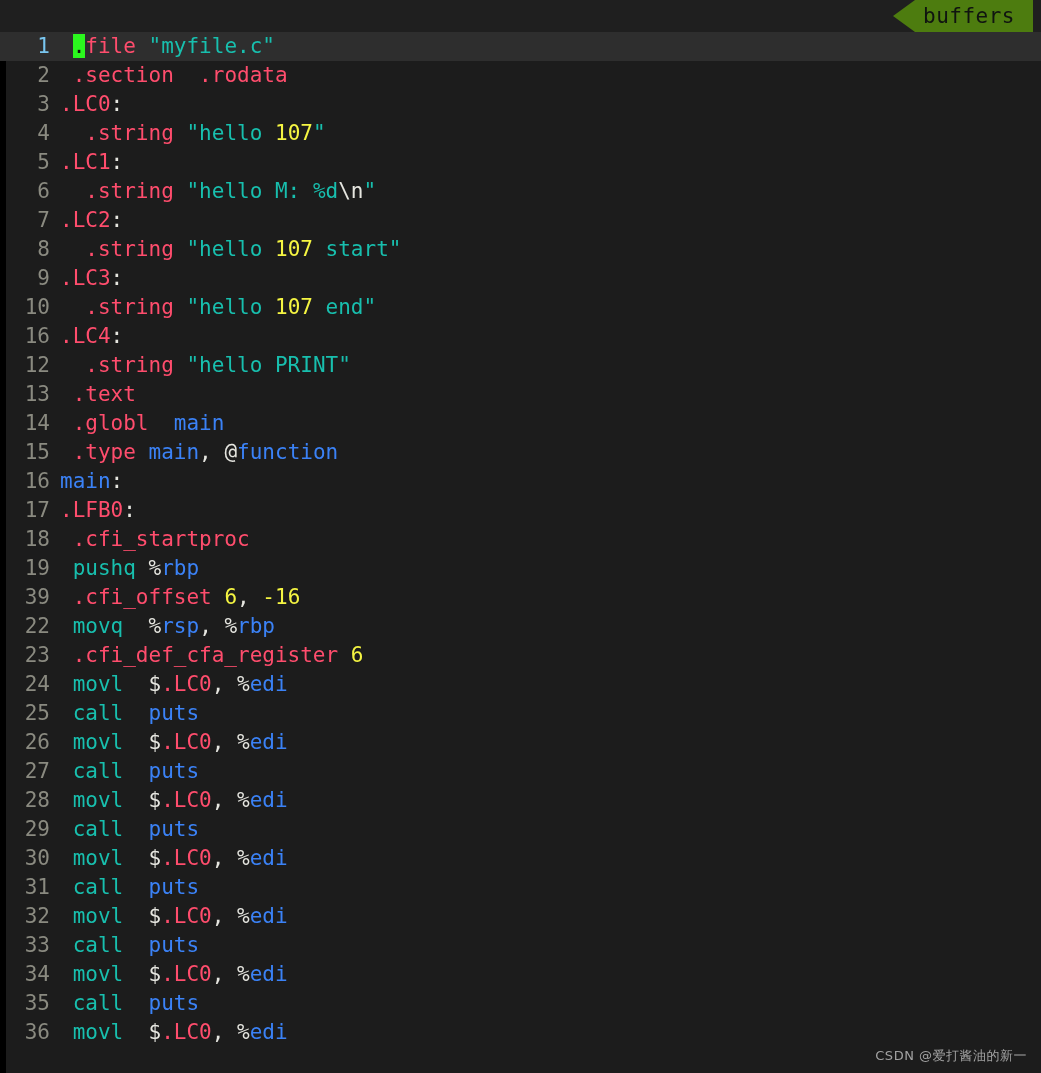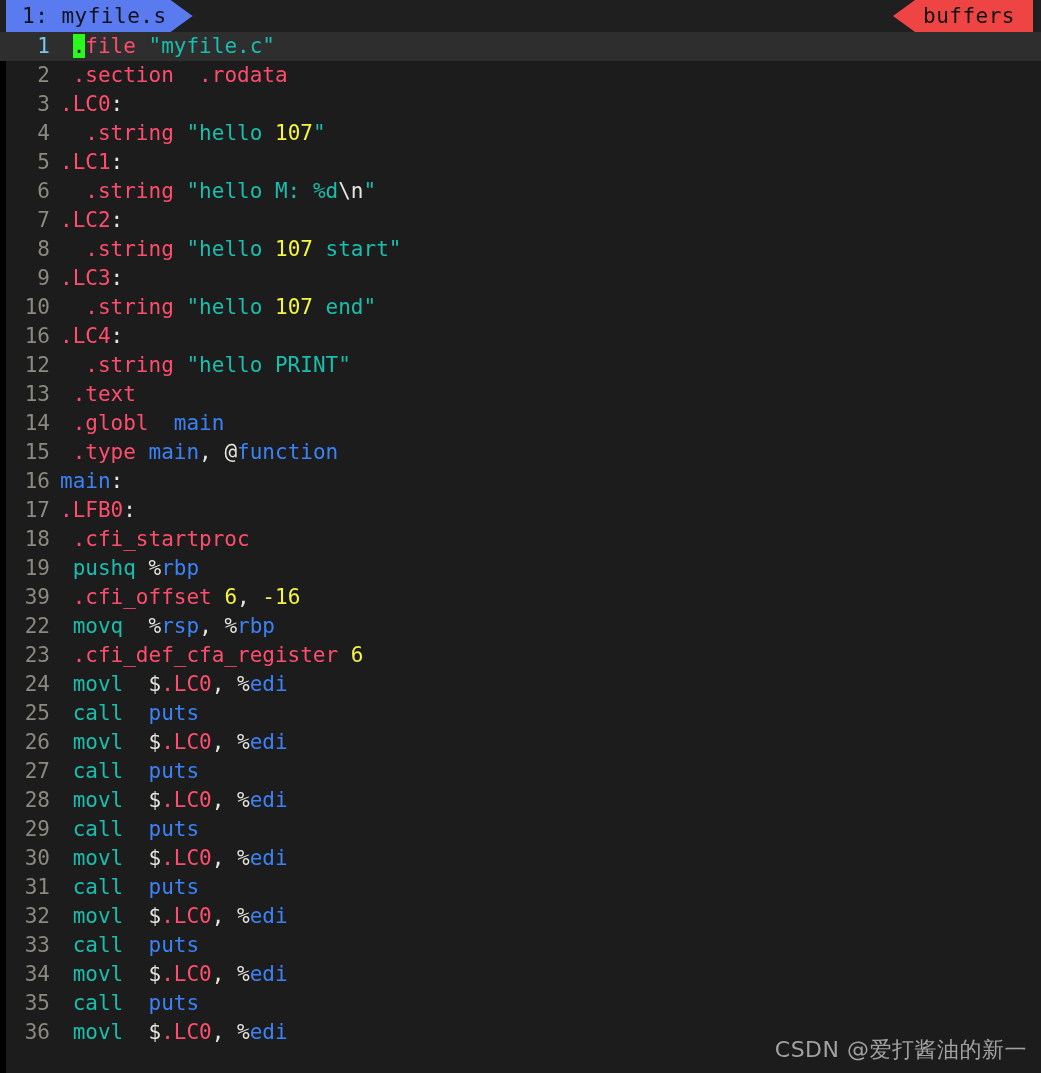--- a/index.html
+++ b/index.html
@@ -55,21 +55,21 @@
   }
 
   .tab-buffers {
     position: absolute;
     right: 8px;
     top: 0;
     height: 32px;
     display: flex;
     align-items: center;
     padding: 0 18px 0 30px;
-    background: #ef4444;
+    background: #4d7c0f;
     color: #101410;
     font-size: 21px;
     line-height: 32px;
     letter-spacing: 0.5px;
     white-space: pre;
     clip-path: polygon(22px 0, 100% 0, 100% 100%, 22px 100%, 0 50%);
   }
 
   
   #editor {
@@ -134,34 +134,33 @@
     color: #101010;
   }
 
   
   #watermark {
     position: absolute;
     right: 14px;
     bottom: 8px;
     color: #b9b9b9;
     font-family: "DejaVu Sans", "Liberation Sans", sans-serif;
-    font-size: 22px;
+    font-size: 13px;
     letter-spacing: 0.5px;
     opacity: 0.85;
     pointer-events: none;
   }
 </style>
 </head>
 <body>
 
 <div id="app">
 
   <div id="tabline">
     <div id="tabline-fill"></div>
-    <div class="tab-active">1: myfile.s</div>
     <div class="tab-buffers">buffers</div>
   </div>
 
   <div id="editor">
     <div id="left-edge"></div>
     <div id="lines">
         <div class="code-line current"><span class="lnum">1</span><span class="ltext"><span class="t-plain"> </span><span class="cursor">.</span><span class="t-dir">file</span><span class="t-plain"> </span><span class="t-str">"myfile.c"</span></span></div>
         <div class="code-line"><span class="lnum">2</span><span class="ltext"><span class="t-plain"> </span><span class="t-dir">.section</span><span class="t-plain">  </span><span class="t-dir">.rodata</span></span></div>
         <div class="code-line"><span class="lnum">3</span><span class="ltext"><span class="t-dir">.LC0</span><span class="t-punct">:</span></span></div>
         <div class="code-line"><span class="lnum">4</span><span class="ltext"><span class="t-plain">  </span><span class="t-dir">.string</span><span class="t-plain"> </span><span class="t-str">"hello </span><span class="t-num">107</span><span class="t-str">"</span></span></div>

